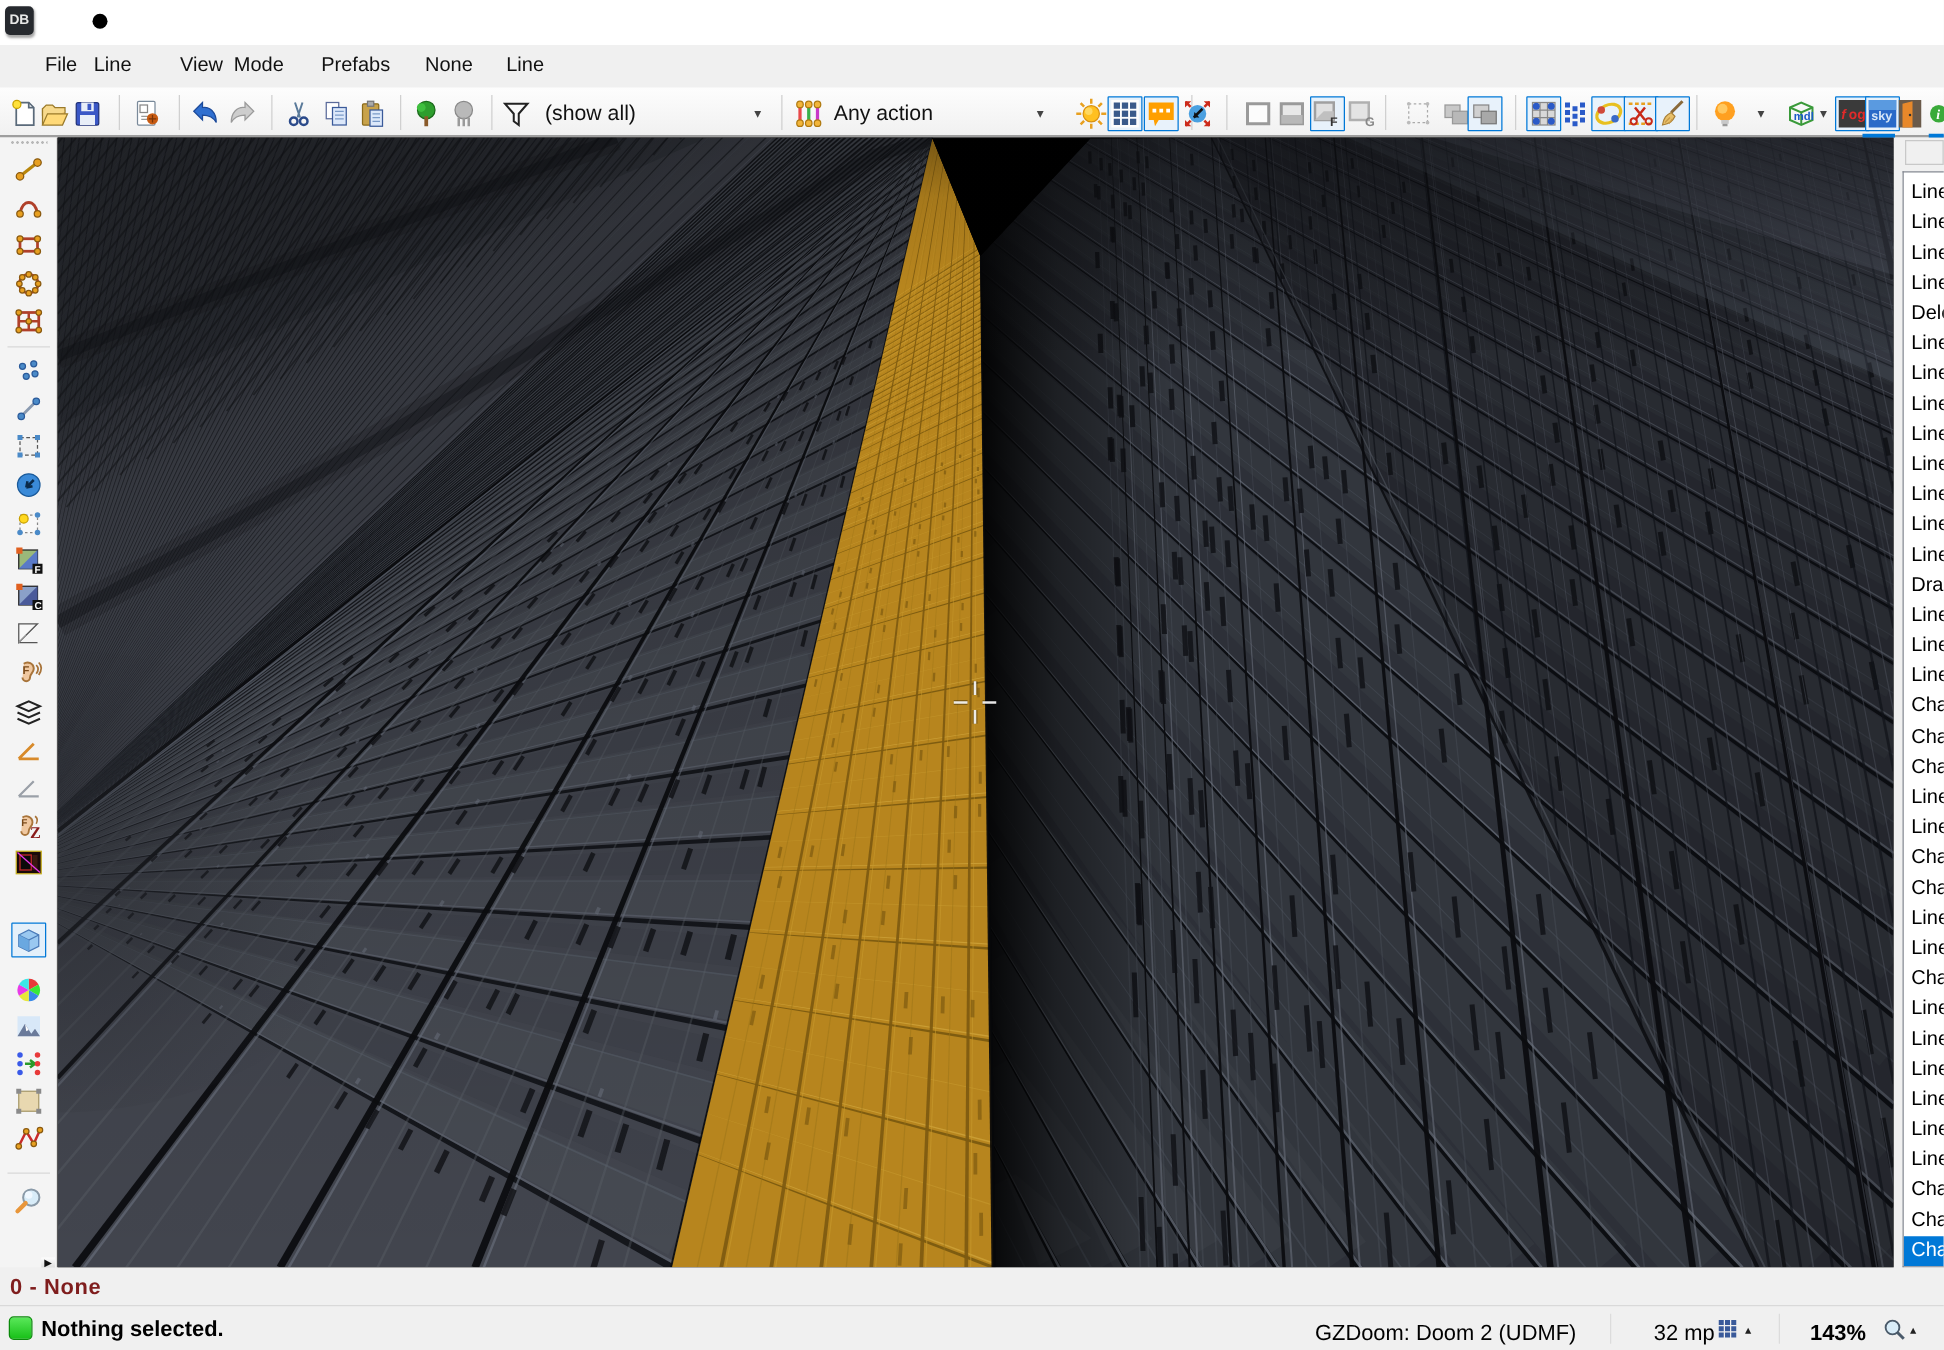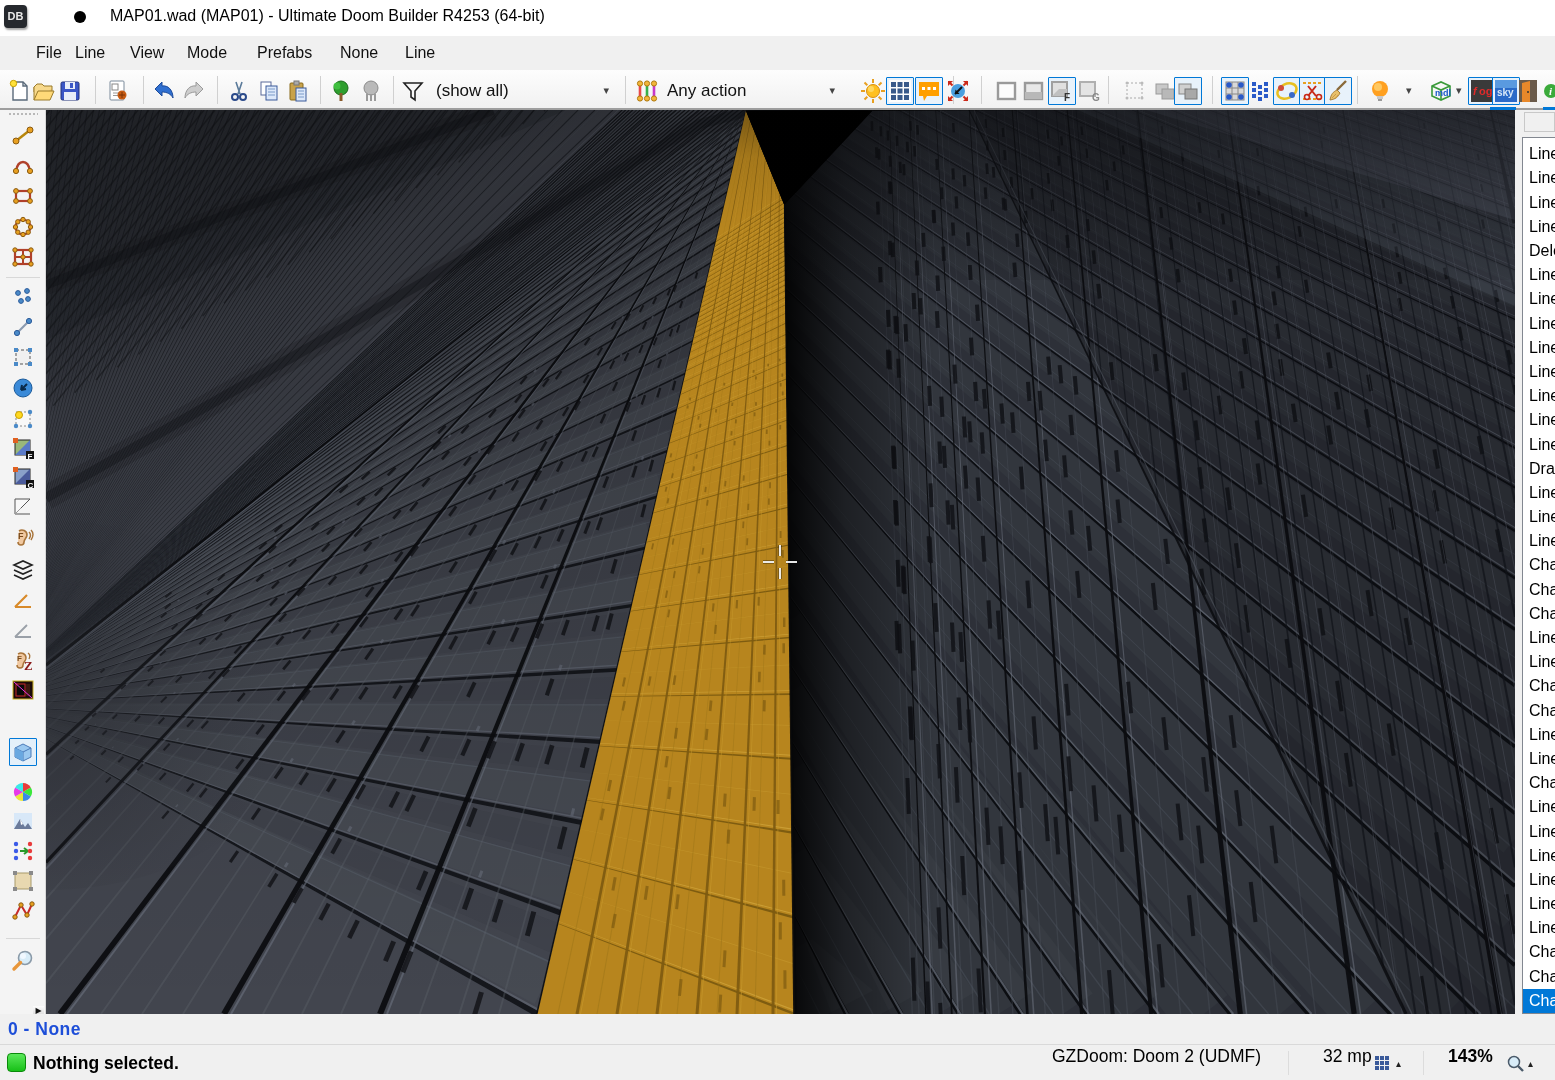--- a/index.html
+++ b/index.html
@@ -19,39 +19,38 @@
 .lsep{position:absolute;left:6px;width:34px;height:1px;background:#d8d8d8}
 .lgrip{position:absolute;left:8px;top:2px;width:30px;height:4px;background:radial-gradient(circle,#b8b8b8 1px,transparent 1.2px);background-size:4px 4px}
 .expander{position:absolute;left:33px;top:896px;width:11px;height:10px;background:linear-gradient(#fdfdfd,#d8d8d8);font-size:8px;line-height:9px;color:#111;text-align:center}
 .viewport{position:absolute;left:46px;top:110px;width:1469px;height:904px;background:#000}
 .rpanel{position:absolute;left:1515px;top:110px;width:40px;height:904px;background:#f0f0f0}
 .rhead{position:absolute;left:9px;top:2px;width:31px;height:20px;background:#f0f0f0;border:1px solid #c8c8c8}
 .rlist{position:absolute;left:7px;top:27px;width:33px;height:877px;background:#fff;border:1px solid #828790;border-right:none;overflow:hidden;display:flex;flex-direction:column;justify-content:flex-end}
 .ritem{flex:0 0 24.2px;height:24.2px;font-size:16px;color:#000;white-space:nowrap;padding-left:6px;line-height:24px}
 .ritem.sel{background:#0078d7;color:#fff}
 .nonebar{position:absolute;left:0;top:1014px;width:1555px;height:31px;background:#f0f0f0;border-bottom:1px solid #d9d9d9}
-.nonebar b{position:absolute;left:8px;top:5px;font-size:17.5px;color:#1d4ed8;letter-spacing:0.5px}
+.nonebar b{position:absolute;left:8px;top:5px;font-size:17.5px;color:#7f1d1d;letter-spacing:0.5px}
 .statusbar{position:absolute;left:0;top:1046px;width:1555px;height:34px;background:#f0f0f0}
 .sgreen{position:absolute;left:7px;top:7px;width:19px;height:19px;border-radius:4px;background:linear-gradient(#5ae85a,#18c018);border:1px solid #0a8a0a}
 .stext{position:absolute;left:33px;top:7px;font-size:17.5px;font-weight:bold;color:#000}
 .ssep{position:absolute;top:5px;width:1px;height:24px;background:#dcdcdc}
-.sitem{position:absolute;top:0;font-size:17.5px;color:#000}
+.sitem{position:absolute;top:10px;font-size:17.5px;color:#000}
 .topblue1{position:absolute;left:1490px;top:107px;width:26px;height:3px;background:#0078d7}
 .topblue2{position:absolute;left:1543px;top:107px;width:12px;height:3px;background:#0078d7}
 </style></head>
 <body>
 <div class="titlebar">
   <div class="dbicon">DB</div>
   <div style="position:absolute;left:74px;top:11px;width:12px;height:12px;border-radius:50%;background:#000"></div>
-  <div class="title-text" style="left:110px;font-size:16px">MAP01.wad (MAP01) - Ultimate Doom Builder R4253 (64-bit)</div>
 </div>
 <div class="menubar">
   <span style="left:36px">File</span>
     <span style="left:75px">Line</span>
-    <span style="left:130px">View</span>
+    <span style="left:144px">View</span>
   <span style="left:187px">Mode</span>
     <span style="left:257px">Prefabs</span>
     <span style="left:340px">None</span>
   <span style="left:405px">Line</span>
 </div>
 <div class="toolbar">
 <div class="tbtn" style="left:6px;width:28px">
       <svg width="24" height="24" viewBox="0 0 24 24">
         <path d="M5 3h10l4 4v14H5z" fill="#fff" stroke="#5a6a7a" stroke-width="1.4"></path>
         <path d="M15 3v4h4" fill="none" stroke="#5a6a7a" stroke-width="1.4"></path>

